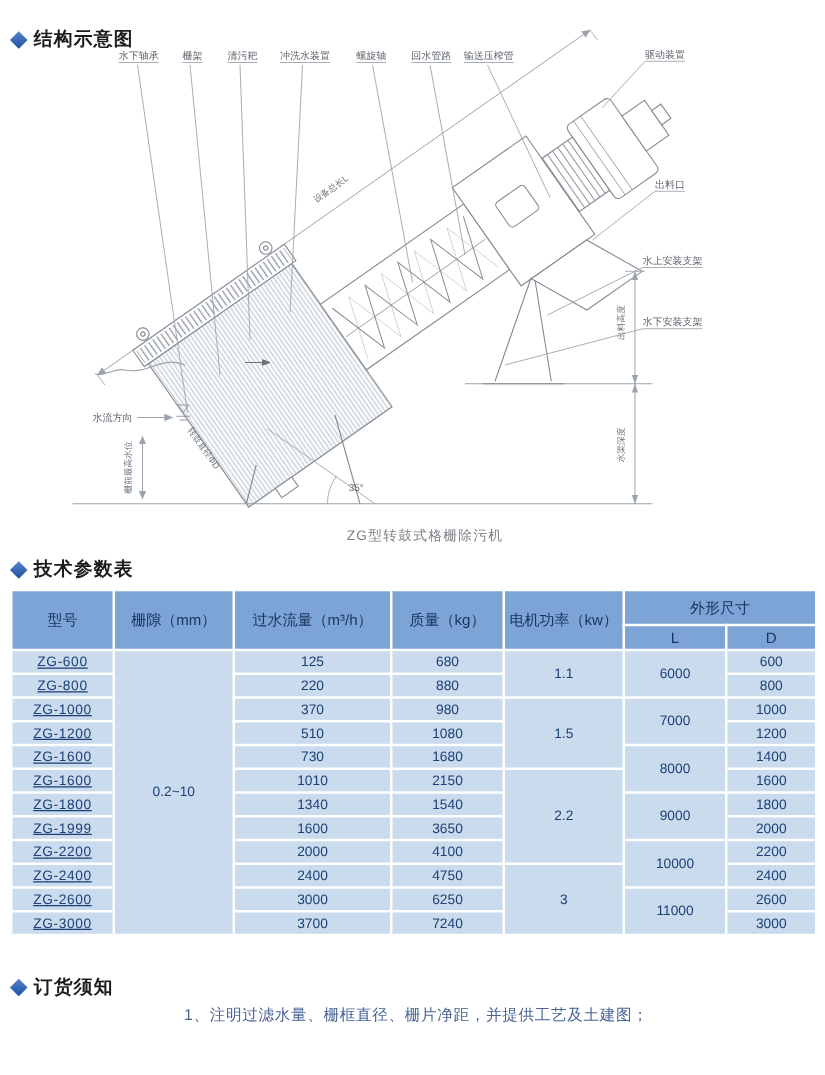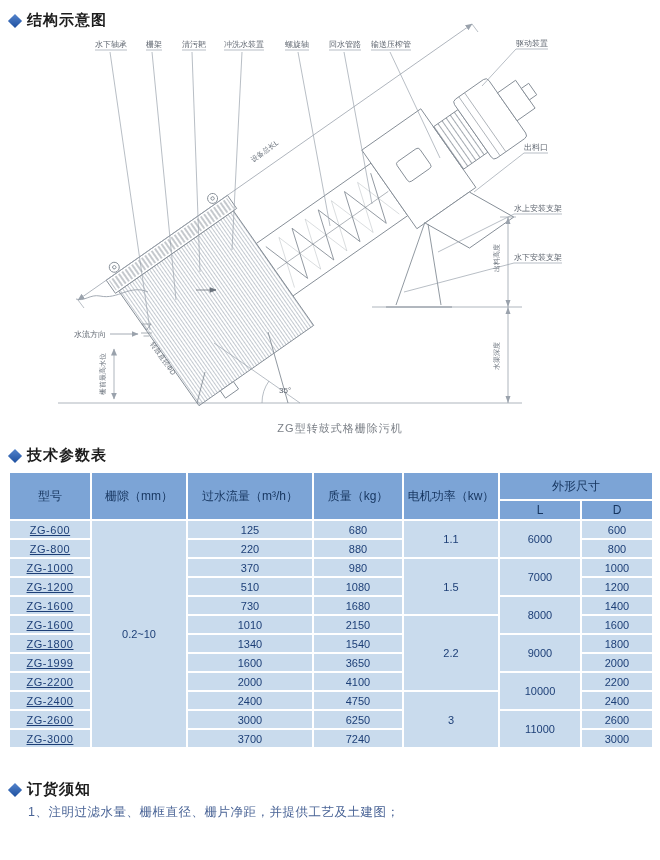--- a/index.html
+++ b/index.html
@@ -31,21 +31,21 @@
   table.params th,table.params td{
     border:2px solid #ffffff;text-align:center;vertical-align:middle;
     font-size:11px;color:#1d3f77;padding:0;
   }
   table.params thead th{background:#7ca4d6;font-size:12px;font-weight:normal;color:#16355f;}
   table.params thead tr.h1 th{height:26px;}
   table.params thead tr.h2 th{height:18px;}
   table.params tbody td{background:#c9dbed;height:17px;}
   table.params tbody td.model{letter-spacing:0.5px;text-decoration:underline;}
 
-  .notes{position:absolute;left:28px;top:804px;width:610px;}
+  .notes{position:absolute;left:28px;top:804px;width:610px;text-align:center;}
   .notes p{margin:0 0 11px 0;font-size:12.5px;color:#4a6496;letter-spacing:0.5px;}
 </style>
 </head>
 <body>
 
 <div class="page">
 
   <svg class="diagram" width="660" height="448" viewBox="0 0 660 448">
     <defs>
       <pattern id="hatch" width="3" height="8" patternUnits="userSpaceOnUse">
@@ -176,21 +176,21 @@
 
     <g>
       <path d="M300,403 L214,343" stroke="#9aa2ac" stroke-width="0.7" fill="none"></path>
       <path d="M262,403 A38,38 0 0 1 269,381" stroke="#9aa2ac" stroke-width="0.7" fill="none"></path>
       <text class="dlabel" x="279" y="393">35°</text>
     </g>
 
     <text class="dcaption" x="340" y="432" text-anchor="middle">ZG型转鼓式格栅除污机</text>
   </svg>
 
-  <div class="sec-title" style="left:10px;top:11px;">
+  <div class="sec-title" style="left:10px;top:22px;">
     <span class="diamond"></span>
     <span>结构示意图</span>
   </div>
 
   <div class="sec-title" style="left:10px;top:446px;">
     <span class="diamond"></span>
     <span>技术参数表</span>
   </div>
 
   <table class="params">

